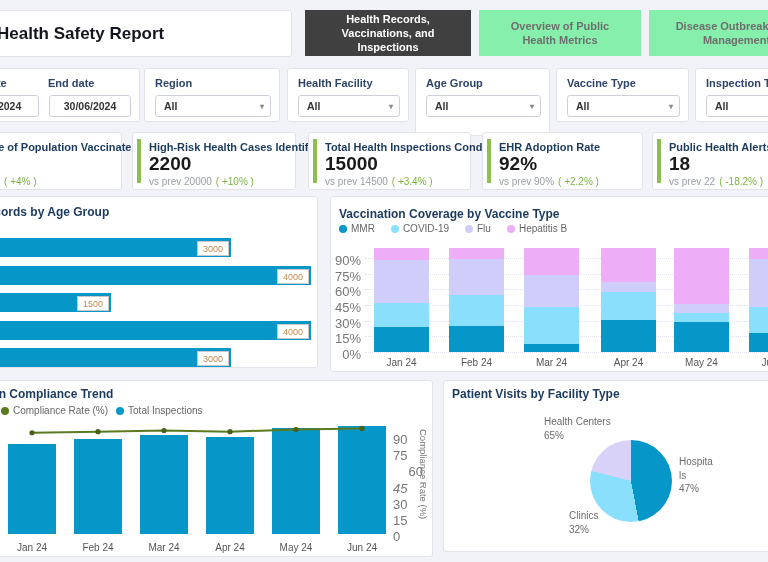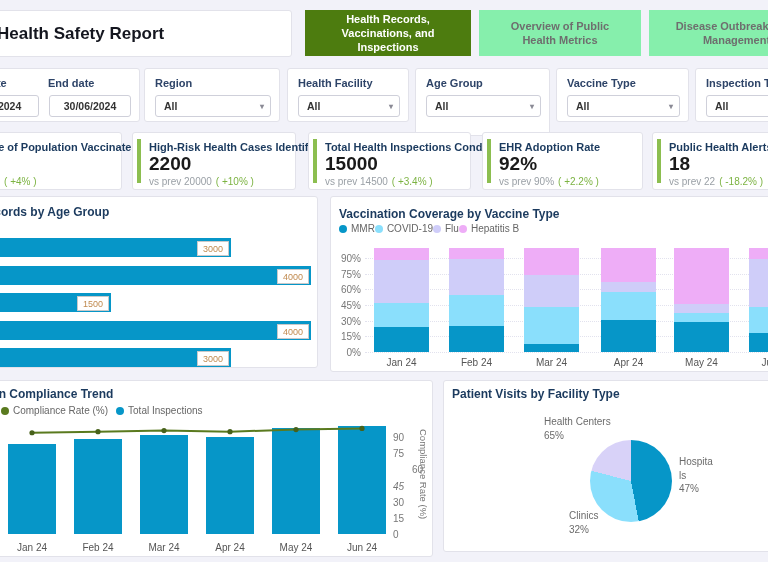--- a/index.html
+++ b/index.html
@@ -3,40 +3,40 @@
 <meta charset="utf-8">
 <style>
   html,body{margin:0;padding:0;}
   body{font-family:"Liberation Sans",sans-serif;}
   .page{position:relative;width:768px;height:562px;overflow:hidden;background:#f2f2f9;}
   .card{position:absolute;background:#fff;border:1px solid #e2e2ea;border-radius:3px;box-sizing:border-box;}
   .abs{position:absolute;}
   .page-title{position:absolute;font-size:17px;font-weight:bold;color:#14161f;white-space:nowrap;}
   .tab{position:absolute;top:10px;height:46px;display:flex;align-items:center;justify-content:center;
        text-align:center;font-size:11px;font-weight:bold;line-height:1.3;padding:0 14px;box-sizing:border-box;cursor:pointer;}
-  .tab.active{background:#4d7c0f;color:#fff;}
+  .tab.active{background:#404040;color:#fff;}
   .tab.inactive{background:#86efac;color:#6e6e6e;}
   .flt-label{position:absolute;font-size:11px;font-weight:bold;color:#2e4468;white-space:nowrap;}
   .flt-input{position:absolute;height:22px;border:1px solid #cfd0da;border-radius:3px;box-sizing:border-box;
              font-size:10.5px;font-weight:bold;color:#333;display:flex;align-items:center;justify-content:center;background:#fff;}
   .flt-select{position:absolute;height:22px;border:1px solid #cfd0da;border-radius:3px;box-sizing:border-box;
               font-size:10.5px;font-weight:bold;color:#333;display:flex;align-items:center;padding-left:8px;background:#fff;}
   .caret{position:absolute;right:6px;top:6px;font-size:8px;color:#8a8a95;}
   .kpi-title{position:absolute;left:16px;top:8px;font-size:11px;font-weight:bold;color:#1b3a5e;white-space:nowrap;}
   .kpi-value{position:absolute;left:16px;top:20px;font-size:19px;font-weight:bold;color:#1a1a1a;white-space:nowrap;}
   .kpi-sub{position:absolute;left:16px;top:43px;font-size:10px;white-space:nowrap;}
   .kpi-prev{color:#9aa0a6;}
   .kpi-change{color:#7cb342;margin-left:4px;}
   .chart-title{position:absolute;font-size:12px;font-weight:bold;color:#1b3a5e;white-space:nowrap;}
-  .legend{position:absolute;display:flex;gap:0;align-items:center;font-size:10px;color:#666;white-space:nowrap;}
+  .legend{position:absolute;display:flex;gap:16px;align-items:center;font-size:10px;color:#666;white-space:nowrap;}
   .legend .dot{display:inline-block;width:8px;height:8px;border-radius:50%;margin-right:4px;vertical-align:-1px;}
   .hbar{position:absolute;height:19px;background:#0696c8;}
   .hbar-label{position:absolute;height:13px;width:30px;background:#fff;border:1px solid #c9c9c9;
               font-size:9px;color:#c08a4f;display:flex;align-items:center;justify-content:center;}
-  .ytick{position:absolute;font-size:10px;color:#777;text-align:right;width:30px;white-space:nowrap;}
+  .ytick{position:absolute;font-size:13px;color:#777;text-align:right;width:30px;white-space:nowrap;}
   .xtick{position:absolute;font-size:10px;color:#555;text-align:center;width:60px;white-space:nowrap;}
   .gridline{position:absolute;border-top:1px dotted #e2e2ee;height:0;}
   .seg{position:absolute;}
   .pie-label{position:absolute;font-size:10px;color:#6b6b6b;line-height:1.35;overflow-wrap:anywhere;}
 </style>
 </head>
 <body>
 
 <div class="page">
 

